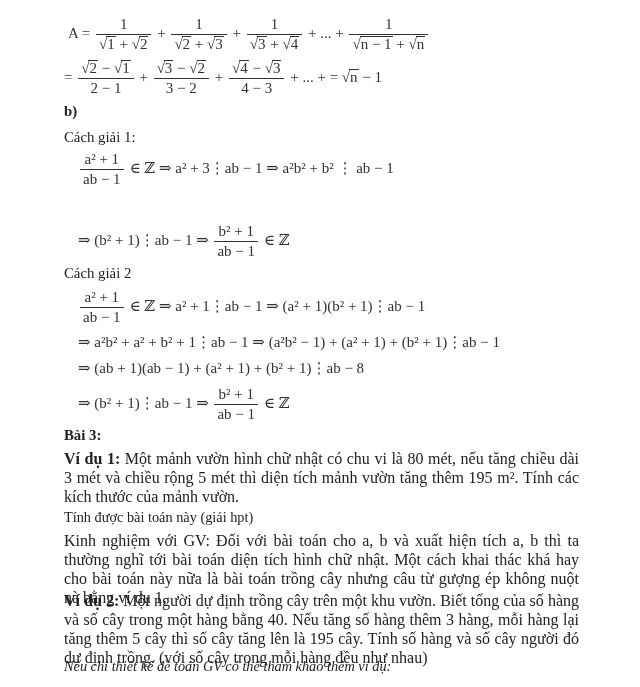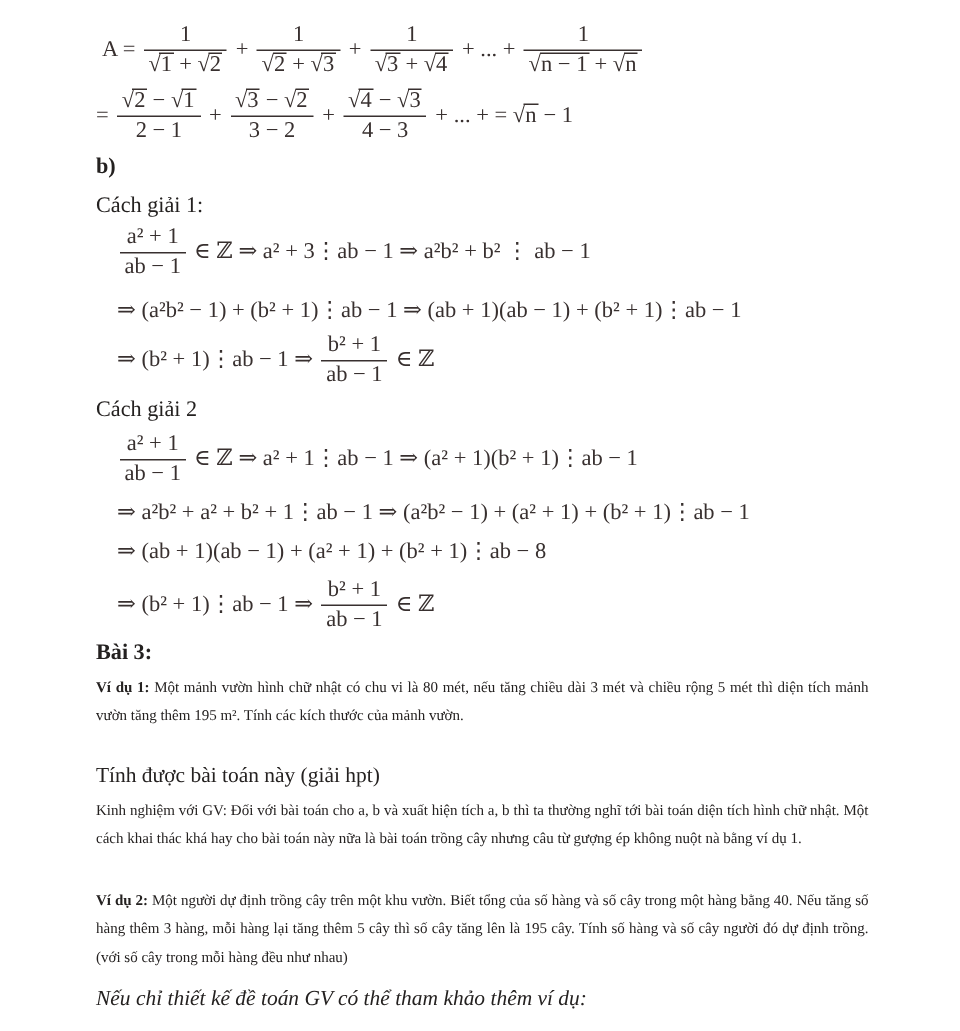--- a/index.html
+++ b/index.html
@@ -39,21 +39,21 @@
     padding:0 1px;
     line-height:15px;
     margin-left:-1px;
   }
   
   .heading{position:absolute;font-weight:bold;font-size:14.8px;}
   .plain{position:absolute;font-size:14.8px;text-align:center;}
   .para{
     position:absolute;
     width:515px;
-    font-size:10px;
+    font-size:16px;
     line-height:19px;
     text-align:justify;
     margin:0;
   }
   .para b{font-weight:bold;}
   .note-italic{
     position:absolute;
     font-style:italic;
     font-size:14.3px;
   }
@@ -87,21 +87,20 @@
         <span class="den"><span class="mtxt">4 − 3</span></span>
       </span><span class="mtxt"> + ... + </span><span class="mtxt"> = </span><span class="sqrt"><span class="rsym">√</span><span class="rcd">n</span></span><span class="mtxt"> − 1</span></div>
 
   <div class="heading" style="top:103px;left:64px">b)</div>
 
   <div class="plain" style="top:129px;left:64px">Cách giải 1:</div>
   <div class="mline tall" style="top:147px;left:78px"><span class="frac">
         <span class="num"><span class="mtxt">a² + 1</span></span>
         <span class="den"><span class="mtxt">ab − 1</span></span>
       </span><span class="mtxt"> ∈ ℤ ⇒ a² + 3⋮ab − 1 ⇒ a²b² + b² ⋮ ab − 1</span></div>
-  <div class="mline" style="top:197px;left:78px"><span class="mtxt">⇒ (a²b² − 1) + (b² + 1)⋮ab − 1 ⇒ (ab + 1)(ab − 1) + (b² + 1)⋮ab − 1</span></div>
   <div class="mline tall" style="top:219px;left:78px"><span class="mtxt">⇒ (b² + 1)⋮ab − 1 ⇒ </span><span class="frac">
         <span class="num"><span class="mtxt">b² + 1</span></span>
         <span class="den"><span class="mtxt">ab − 1</span></span>
       </span><span class="mtxt"> ∈ ℤ</span></div>
 
   <div class="plain" style="top:265px;left:64px">Cách giải 2</div>
   <div class="mline tall" style="top:285px;left:78px"><span class="frac">
         <span class="num"><span class="mtxt">a² + 1</span></span>
         <span class="den"><span class="mtxt">ab − 1</span></span>
       </span><span class="mtxt"> ∈ ℤ ⇒ a² + 1⋮ab − 1 ⇒ (a² + 1)(b² + 1)⋮ab − 1</span></div>

